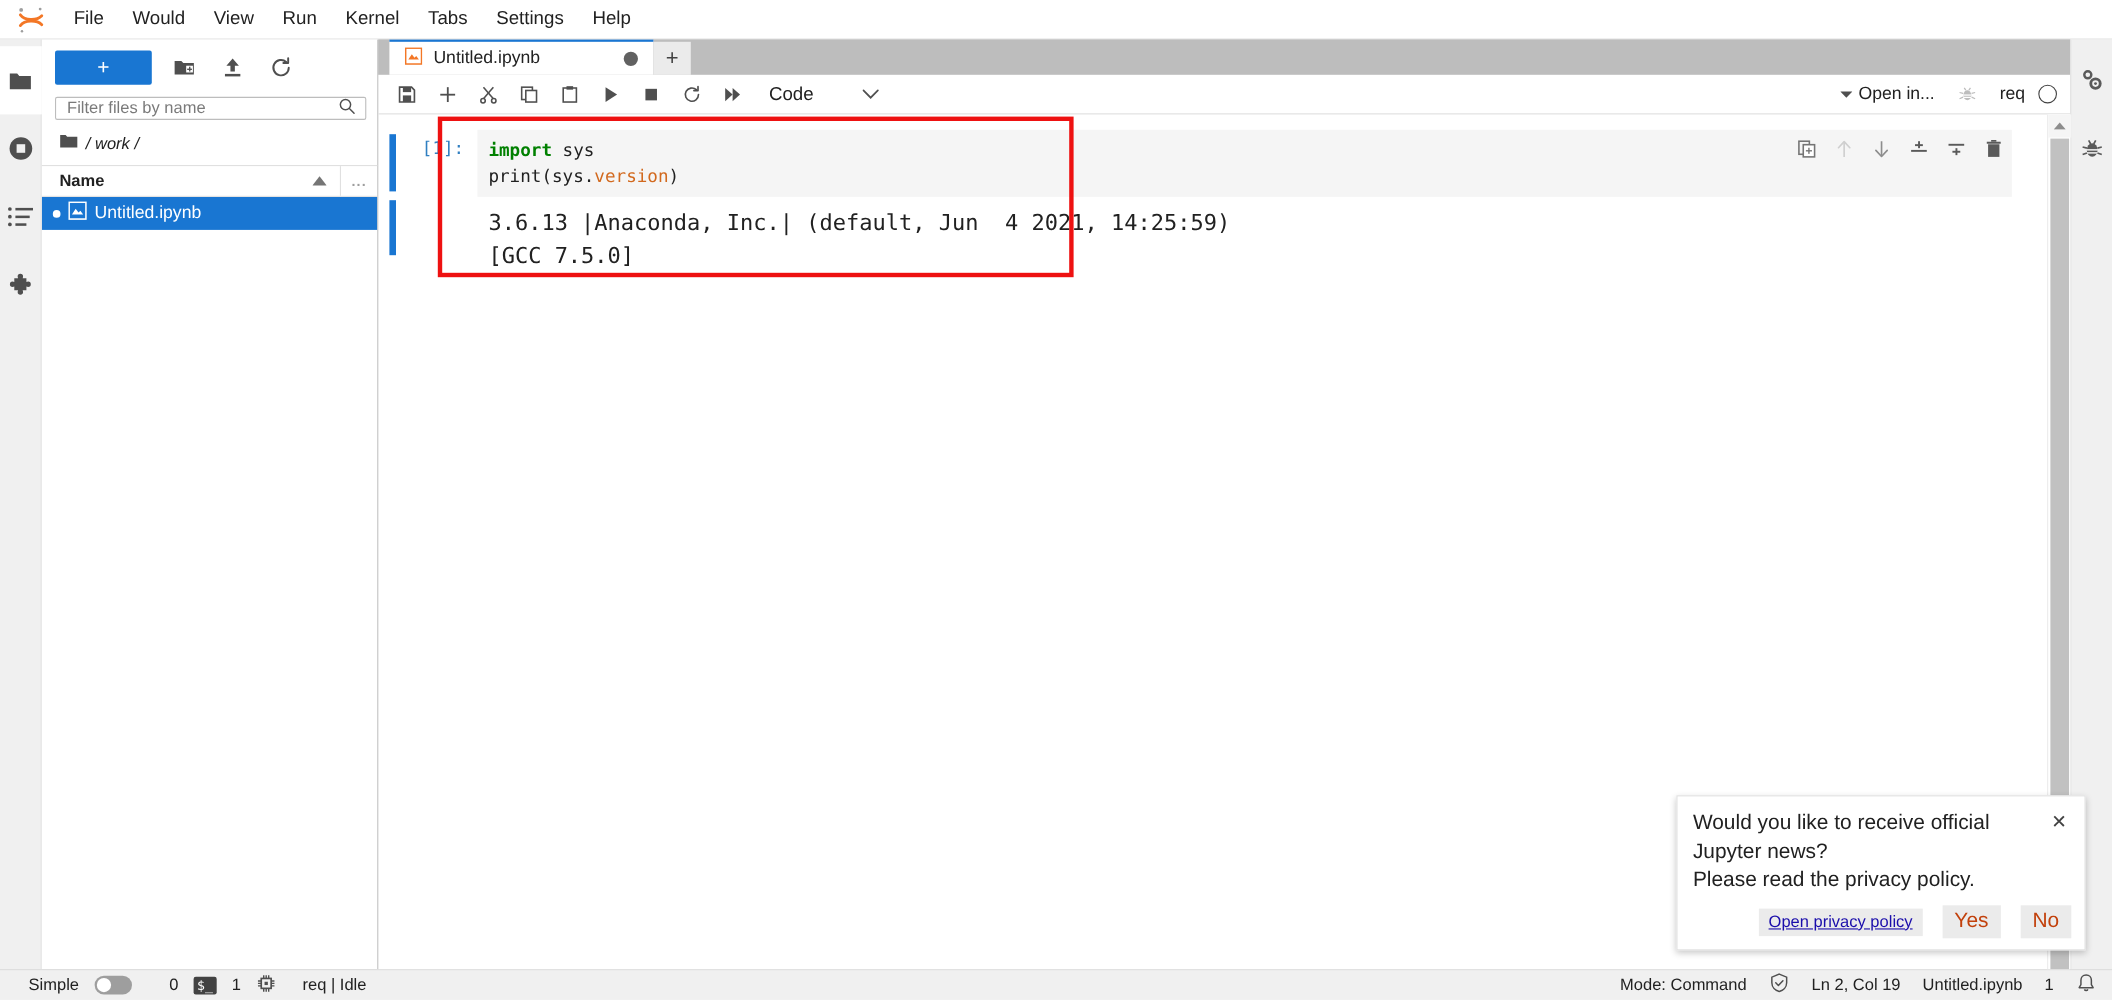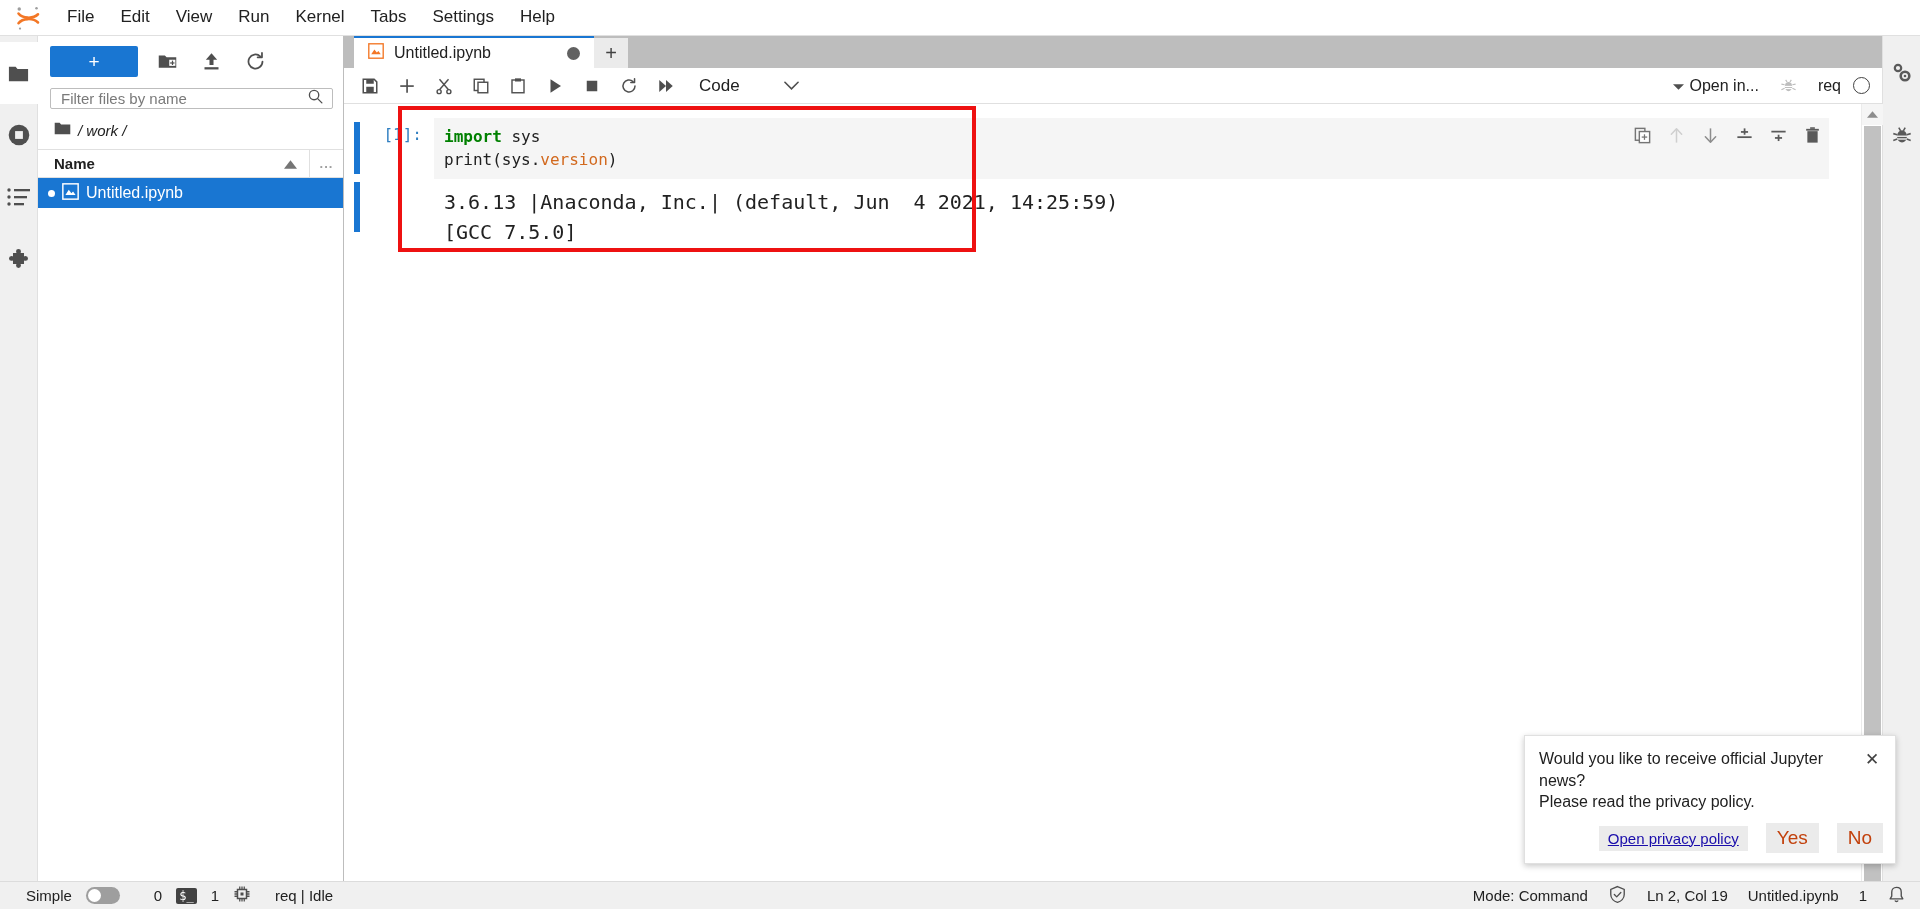--- a/index.html
+++ b/index.html
@@ -278,21 +278,21 @@
     position: absolute;
     right: 24px; bottom: 45px;
     width: 372px;
     background: #fff;
     border: 1px solid #e0e0e0;
     box-shadow: 0 2px 6px rgba(0,0,0,0.22);
     padding: 12px 12px 10px 14px;
     z-index: 40;
   }
   .toast-top { display: flex; align-items: flex-start; }
-  .toast-msg { flex: 1; font-size: 16px; line-height: 1.35; color: #212121; }
+  .toast-msg { flex: 1; font-size: 19px; line-height: 1.35; color: #212121; }
   .toast-close {
     width: 22px; height: 22px; flex: none;
     display: flex; align-items: center; justify-content: center;
     font-size: 17px; color: #424242; cursor: pointer;
   }
   .toast-actions {
     display: flex; align-items: center; justify-content: flex-end;
     gap: 8px; margin-top: 10px;
   }
   .toast-link {
@@ -315,21 +315,21 @@
     <span class="jp-logo">
       <svg width="30" height="26" viewBox="0 0 40 34">
         <circle cx="7" cy="5" r="2.3" fill="#9e9e9e"></circle>
         <circle cx="30" cy="4" r="1.7" fill="#9e9e9e"></circle>
         <circle cx="8" cy="31" r="1.5" fill="#9e9e9e"></circle>
         <path d="M6 11 A 15 10 0 0 0 32 12" stroke="#f37726" stroke-width="3.4" fill="none" stroke-linecap="round"></path>
         <path d="M6 24 A 15 10 0 0 1 32 23" stroke="#f37726" stroke-width="3.4" fill="none" stroke-linecap="round"></path>
       </svg>
     </span>
     <div class="menu-item">File</div>
-    <div class="menu-item">Edit</div>
+    <div class="menu-item">Would</div>
     <div class="menu-item">View</div>
     <div class="menu-item">Run</div>
     <div class="menu-item">Kernel</div>
     <div class="menu-item">Tabs</div>
     <div class="menu-item">Settings</div>
     <div class="menu-item">Help</div>
   </div>
 
   <div class="mainrow">
 

